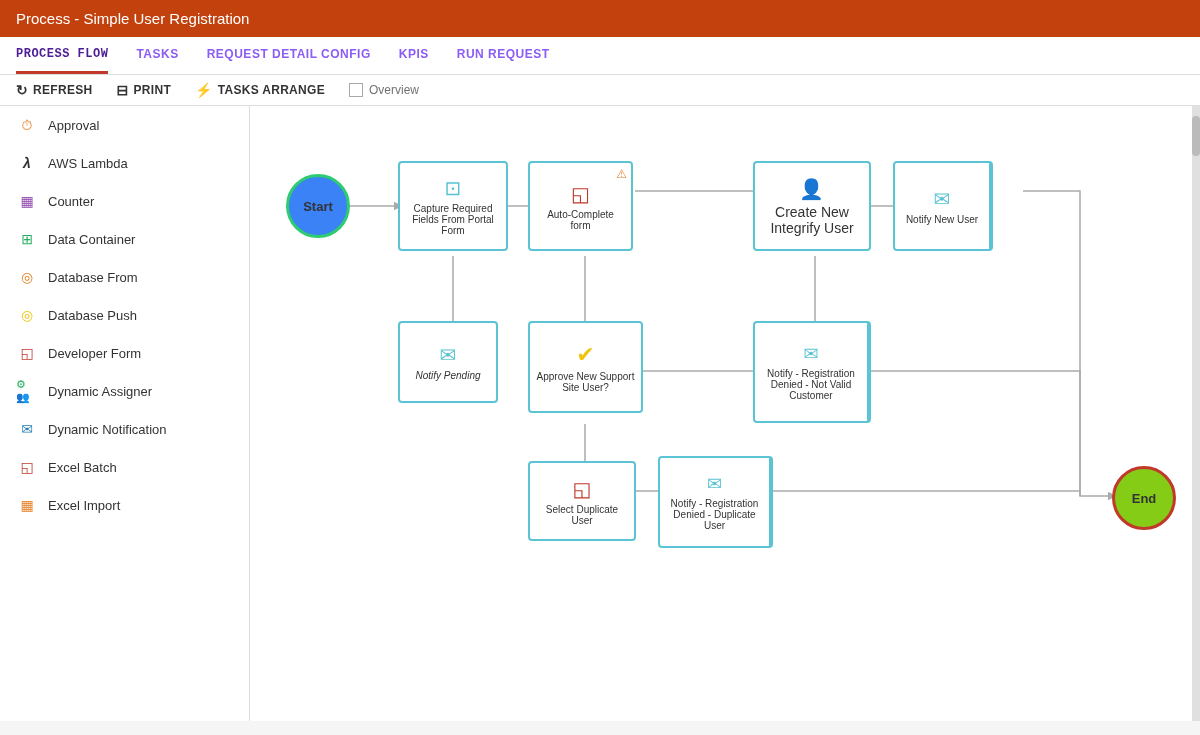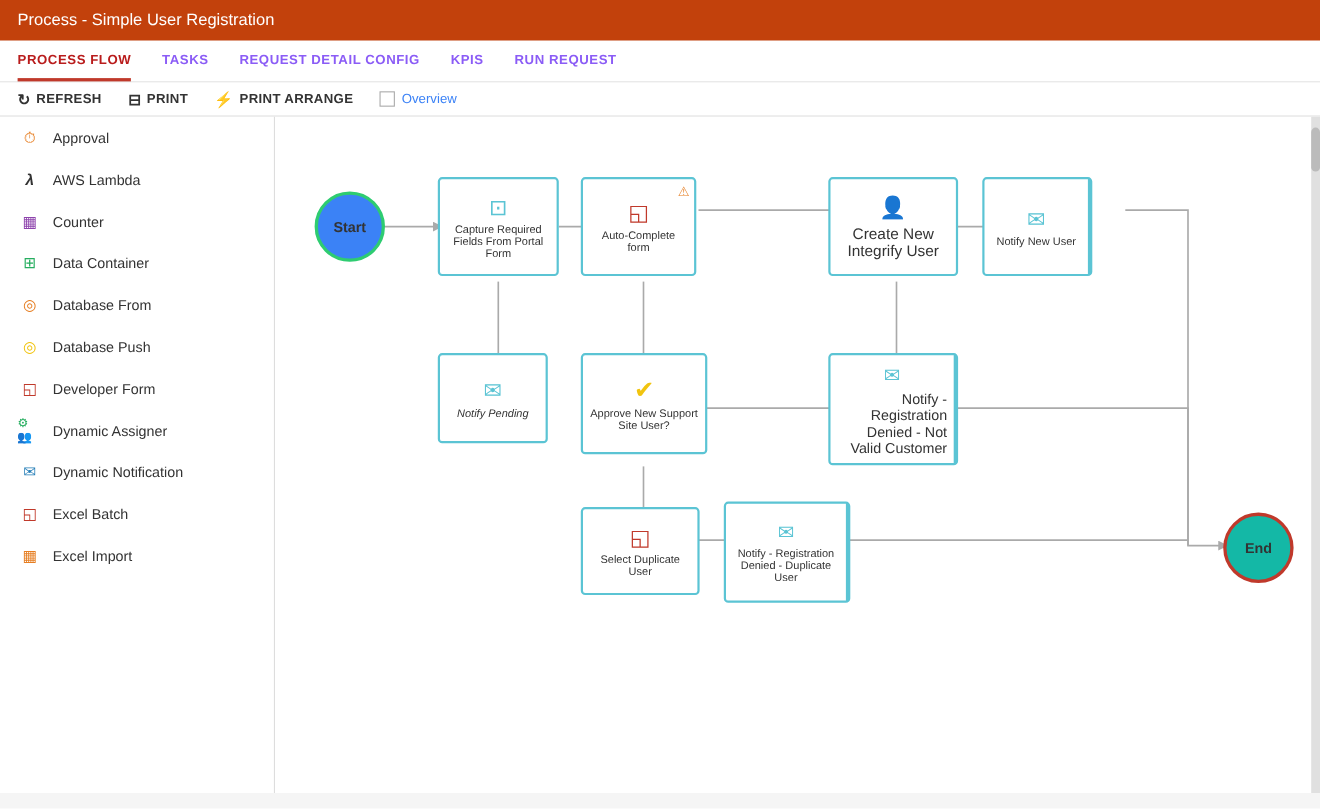--- a/index.html
+++ b/index.html
@@ -26,22 +26,23 @@
     .tab {
       padding: 10px 0;
       font-size: 12px;
       font-weight: 600;
       color: #8b5cf6;
       cursor: pointer;
       border-bottom: 3px solid transparent;
       letter-spacing: 0.5px;
     }
     .tab.active {
-      color: #b91c1c;
+      color: #4c1d95;
       border-bottom: 3px solid #c0392b;
+      font-family: Liberation Mono, monospace;
     }
 
     
     .toolbar {
       background: white;
       border-bottom: 1px solid #ddd;
       display: flex;
       align-items: center;
       padding: 7px 16px;
       gap: 24px;
@@ -55,21 +56,21 @@
       color: #333;
       cursor: pointer;
       letter-spacing: 0.3px;
     }
     .toolbar-btn .icon { font-size: 14px; }
     .overview-check {
       display: flex;
       align-items: center;
       gap: 6px;
       font-size: 12px;
-      color: #3b82f6;
+      color: #737373;
       cursor: pointer;
     }
     .overview-check .checkbox {
       width: 14px; height: 14px;
       border: 1px solid #aaa;
       background: white;
       display: inline-block;
     }
 
     
@@ -155,21 +156,21 @@
       background: #3b82f6;
       display: flex; align-items: center; justify-content: center;
       font-size: 13px; font-weight: 600; color: #333;
       cursor: pointer;
     }
     .node-end {
       position: absolute;
       width: 64px; height: 64px;
       border-radius: 50%;
       border: 3px solid #c0392b;
-      background: #14b8a6;
+      background: #84cc16;
       display: flex; align-items: center; justify-content: center;
       font-size: 13px; font-weight: 600; color: #333;
       cursor: pointer;
     }
 
     
     .sidebar::-webkit-scrollbar { width: 6px; }
     .sidebar::-webkit-scrollbar-thumb { background: #ccc; border-radius: 3px; }
   </style>
 </head>
@@ -191,21 +192,21 @@
   <div class="toolbar-btn">
     <span class="icon">↻</span>
     <span>REFRESH</span>
   </div>
   <div class="toolbar-btn">
     <span class="icon">⊟</span>
     <span>PRINT</span>
   </div>
   <div class="toolbar-btn">
     <span class="icon">⚡</span>
-    <span>PRINT ARRANGE</span>
+    <span>TASKS ARRANGE</span>
   </div>
   <div class="overview-check">
     <span class="checkbox"></span>
     <span>Overview</span>
   </div>
 </div>
 
 <div class="main">
 
   <div class="sidebar">
@@ -323,21 +324,21 @@
       <div style="font-size:10px;font-style:italic;">Notify Pending</div>
     </div>
 
     <div class="flow-node" style="left:278px; top:215px; width:115px; height:92px;">
       <div class="node-icon" style="color:#f1c40f; font-size:22px;">✔</div>
       <div style="font-size:10px;">Approve New Support Site User?</div>
     </div>
 
     <div class="flow-node" style="left:503px; top:215px; width:118px; height:102px; border-right: 4px solid #5bc4d4;">
       <div class="node-icon" style="color:#5bc4d4; font-size:18px;">✉</div>
-      <div style="font-size:13px;text-align:right;">Notify - Registration Denied - Not Valid Customer</div>
+      <div style="font-size:10px;">Notify - Registration Denied - Not Valid Customer</div>
     </div>
 
     <div class="flow-node" style="left:278px; top:355px; width:108px; height:80px;">
       <div class="node-icon" style="color:#c0392b; font-size:20px;">◱</div>
       <div style="font-size:10px;">Select Duplicate User</div>
     </div>
 
     <div class="flow-node" style="left:408px; top:350px; width:115px; height:92px; border-right: 4px solid #5bc4d4;">
       <div class="node-icon" style="color:#5bc4d4; font-size:18px;">✉</div>
       <div style="font-size:10px;">Notify - Registration Denied - Duplicate User</div>

